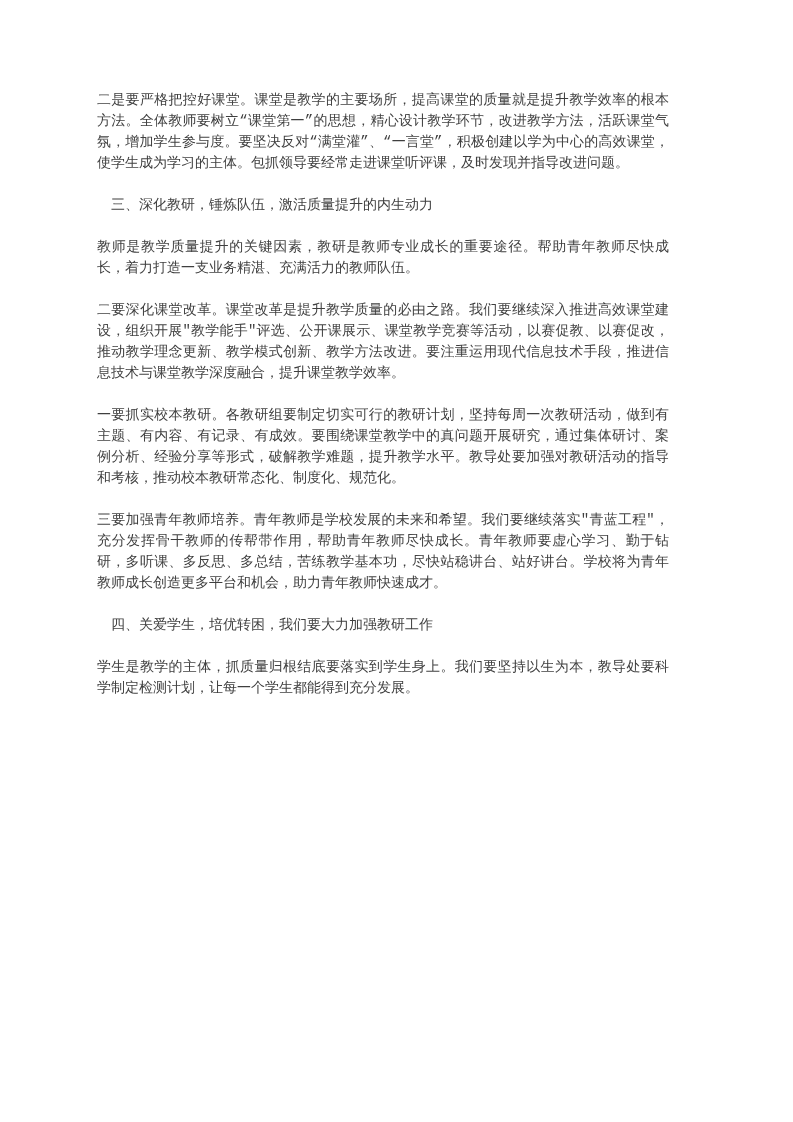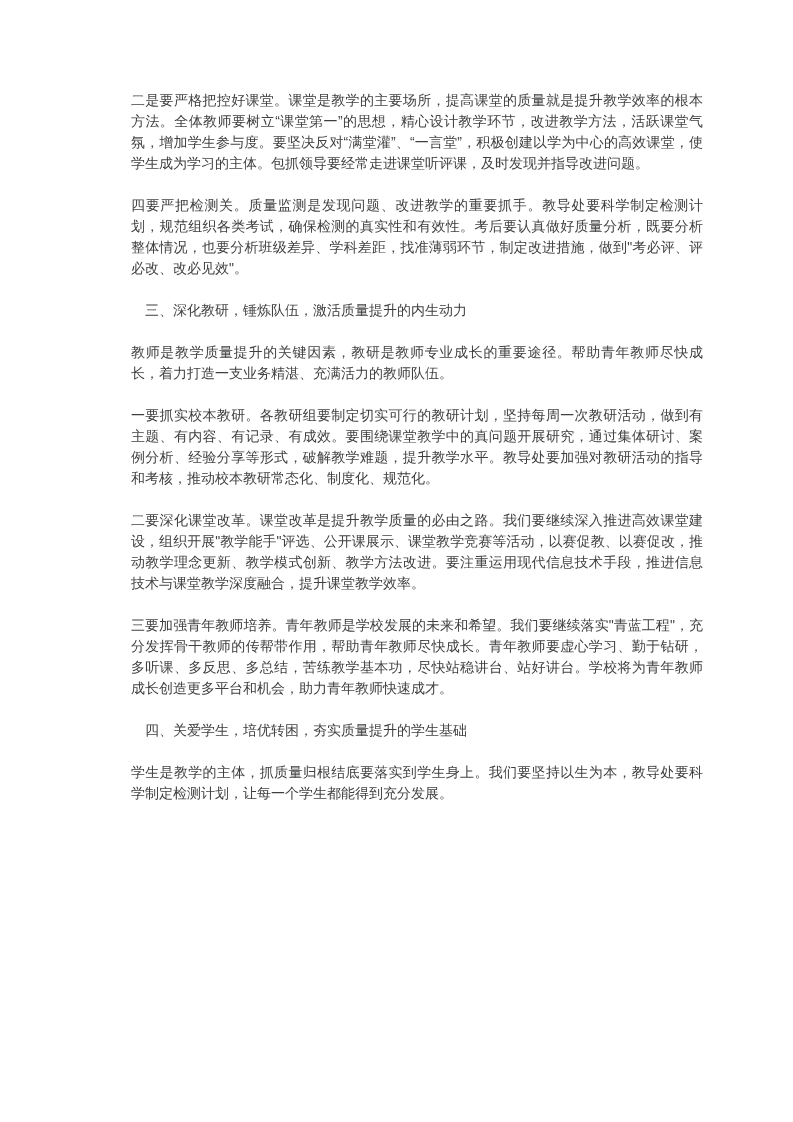--- a/index.html
+++ b/index.html
@@ -10,23 +10,23 @@
   .canvas {
     position: relative;
     width: 793px;
     height: 1122px;
     background: #ffffff;
     overflow: hidden;
   }
   .page {
     position: absolute;
     top: 90px;
-    left: 131px;
+    left: 97px;
     width: 572px;
-    font-family: Liberation Sans, sans-serif;
+    font-family: Liberation Mono, monospace;
     font-size: 14px;
     line-height: 21px;
     color: #3f3f3f;
     text-align: justify;
     text-justify: inter-ideograph;
   }
   .page p {
     margin: 0 0 21px 0;
     word-break: break-all;
   }
@@ -34,22 +34,21 @@
     text-indent: 14px;
     text-align: left;
   }
 </style>
 </head>
 <body style="background: rgb(255, 255, 255);">
 
 <div class="canvas">
   <div class="page" style="color: rgb(63, 63, 63);">
     <p>二是要严格把控好课堂。课堂是教学的主要场所，提高课堂的质量就是提升教学效率的根本方法。全体教师要树立“课堂第一”的思想，精心设计教学环节，改进教学方法，活跃课堂气氛，增加学生参与度。要坚决反对“满堂灌”、“一言堂”，积极创建以学为中心的高效课堂，使学生成为学习的主体。包抓领导要经常走进课堂听评课，及时发现并指导改进问题。</p>
-    <p>四要严把检测关。质量监测是发现问题、改进教学的重要抓手。教导处要科学制定检测计划，规范组织各类考试，确保检测的真实性和有效性。考后要认真做好质量分析，既要分析整体情况，也要分析班级差异、学科差距，找准薄弱环节，制定改进措施，做到"考必评、评必改、改必见效"。</p>
     <p class="heading">三、深化教研，锤炼队伍，激活质量提升的内生动力</p>
     <p>教师是教学质量提升的关键因素，教研是教师专业成长的重要途径。帮助青年教师尽快成长，着力打造一支业务精湛、充满活力的教师队伍。</p>
+    <p>二要深化课堂改革。课堂改革是提升教学质量的必由之路。我们要继续深入推进高效课堂建设，组织开展"教学能手"评选、公开课展示、课堂教学竞赛等活动，以赛促教、以赛促改，推动教学理念更新、教学模式创新、教学方法改进。要注重运用现代信息技术手段，推进信息技术与课堂教学深度融合，提升课堂教学效率。</p>
     <p>一要抓实校本教研。各教研组要制定切实可行的教研计划，坚持每周一次教研活动，做到有主题、有内容、有记录、有成效。要围绕课堂教学中的真问题开展研究，通过集体研讨、案例分析、经验分享等形式，破解教学难题，提升教学水平。教导处要加强对教研活动的指导和考核，推动校本教研常态化、制度化、规范化。</p>
-    <p>二要深化课堂改革。课堂改革是提升教学质量的必由之路。我们要继续深入推进高效课堂建设，组织开展"教学能手"评选、公开课展示、课堂教学竞赛等活动，以赛促教、以赛促改，推动教学理念更新、教学模式创新、教学方法改进。要注重运用现代信息技术手段，推进信息技术与课堂教学深度融合，提升课堂教学效率。</p>
     <p>三要加强青年教师培养。青年教师是学校发展的未来和希望。我们要继续落实"青蓝工程"，充分发挥骨干教师的传帮带作用，帮助青年教师尽快成长。青年教师要虚心学习、勤于钻研，多听课、多反思、多总结，苦练教学基本功，尽快站稳讲台、站好讲台。学校将为青年教师成长创造更多平台和机会，助力青年教师快速成才。</p>
-    <p class="heading">四、关爱学生，培优转困，夯实质量提升的学生基础</p>
+    <p class="heading">四、关爱学生，培优转困，我们要大力加强教研工作</p>
     <p>学生是教学的主体，抓质量归根结底要落实到学生身上。我们要坚持以生为本，教导处要科学制定检测计划，让每一个学生都能得到充分发展。</p>
   </div>
 </div>
 
 </body></html>

